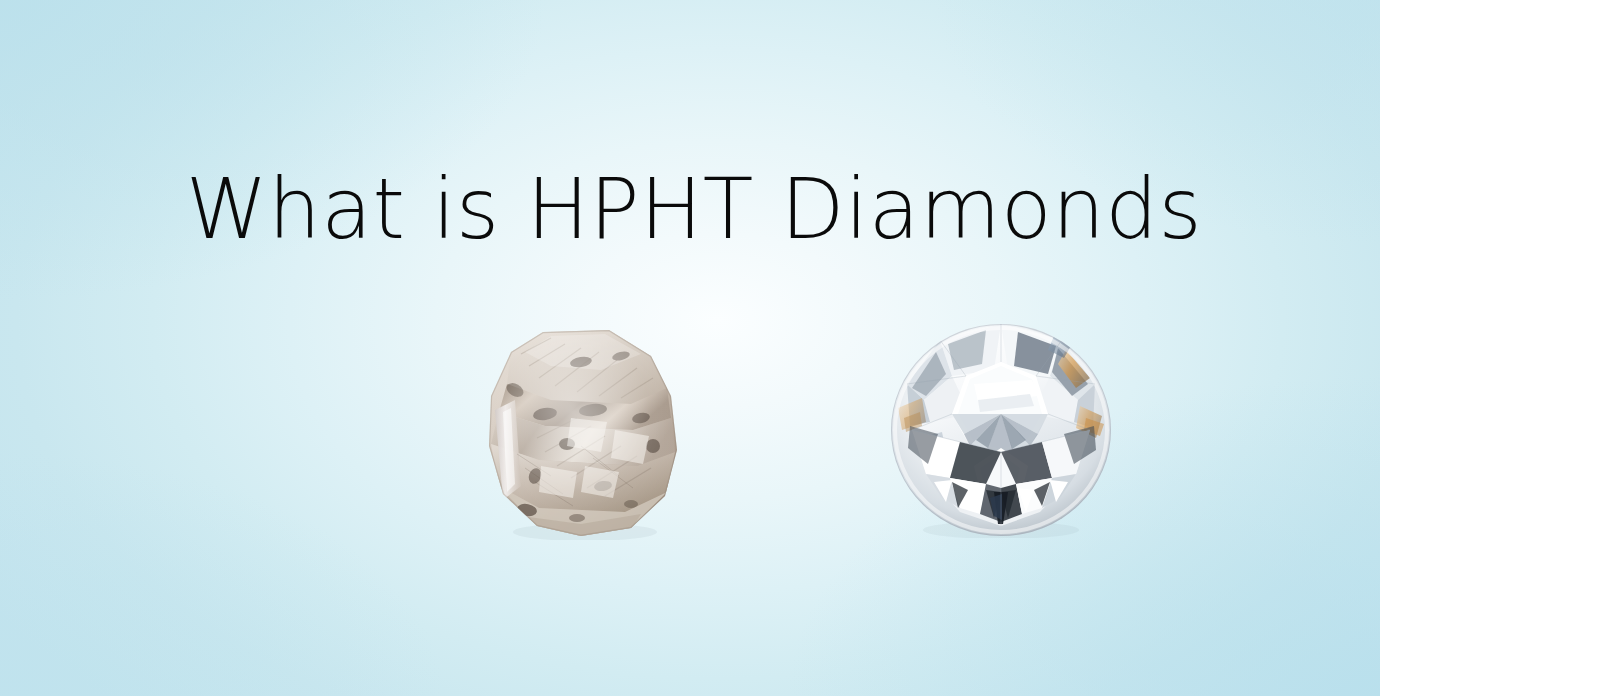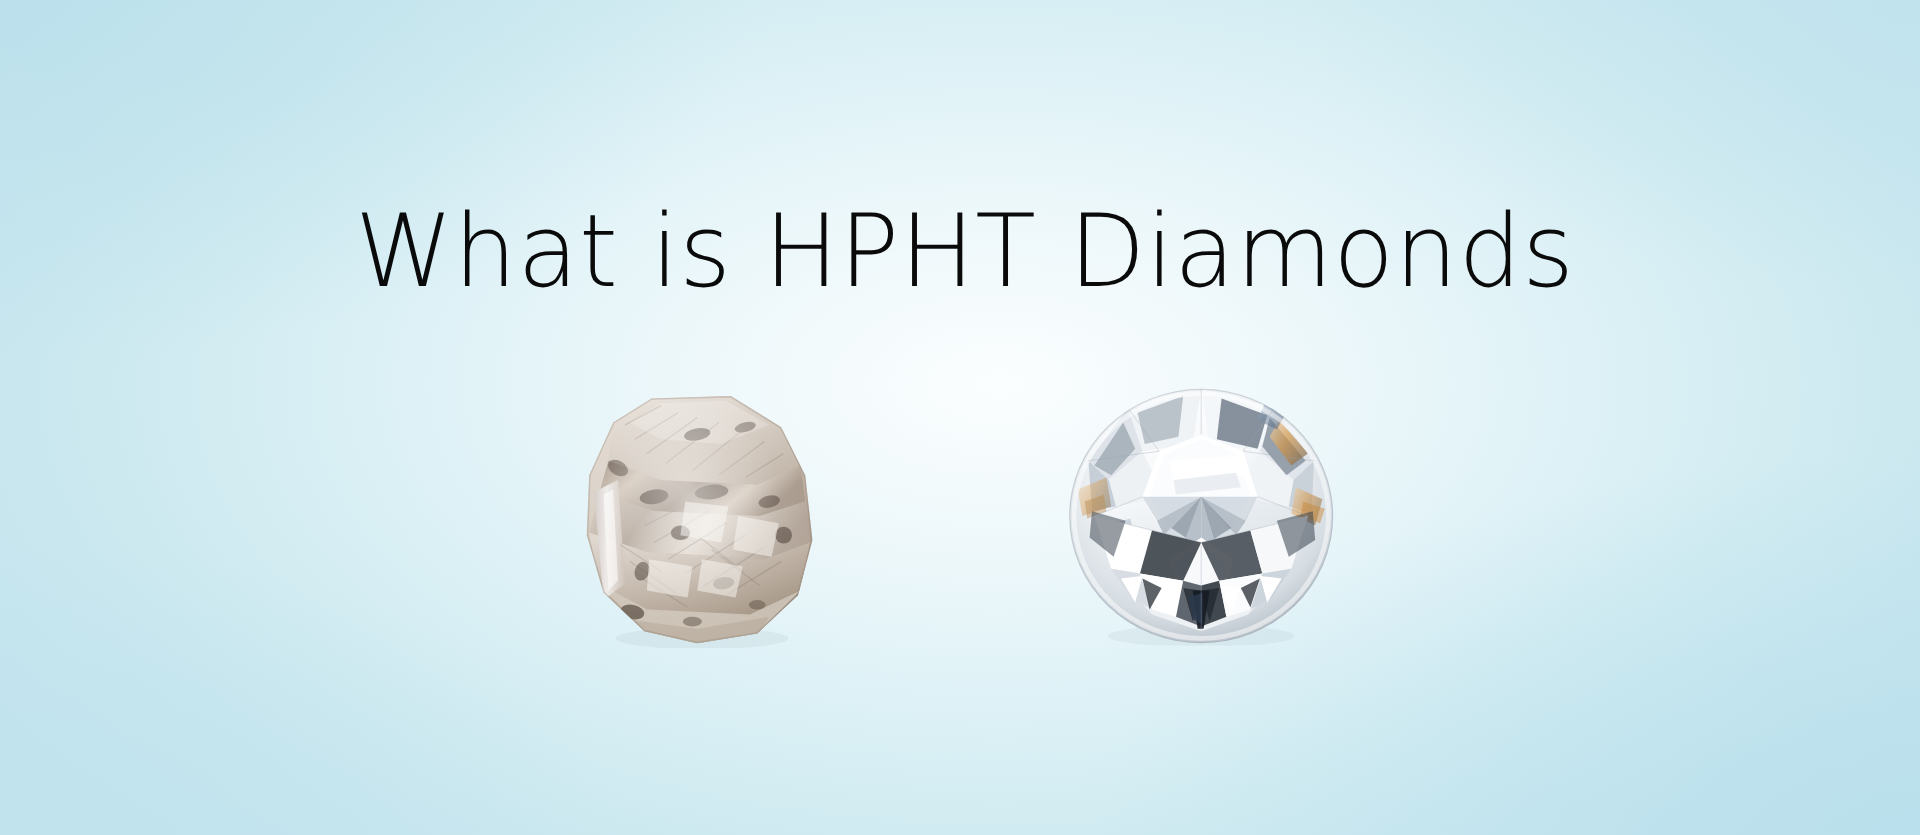--- a/index.html
+++ b/index.html
@@ -3,21 +3,21 @@
 <meta charset="utf-8">
 <title>What is HPHT Diamonds</title>
 <style>
   html, body {
     margin: 0;
     padding: 0;
     background: #ffffff;
   }
   #banner {
     position: relative;
-    width: 1600px;
+    width: 1380px;
     height: 696px;
     overflow: hidden;
     font-family: "DejaVu Sans", "Liberation Sans", sans-serif;
     background-color: #c9e7ef;
   }
   
   .bg-base {
     position: absolute;
     inset: 0;
     background:

